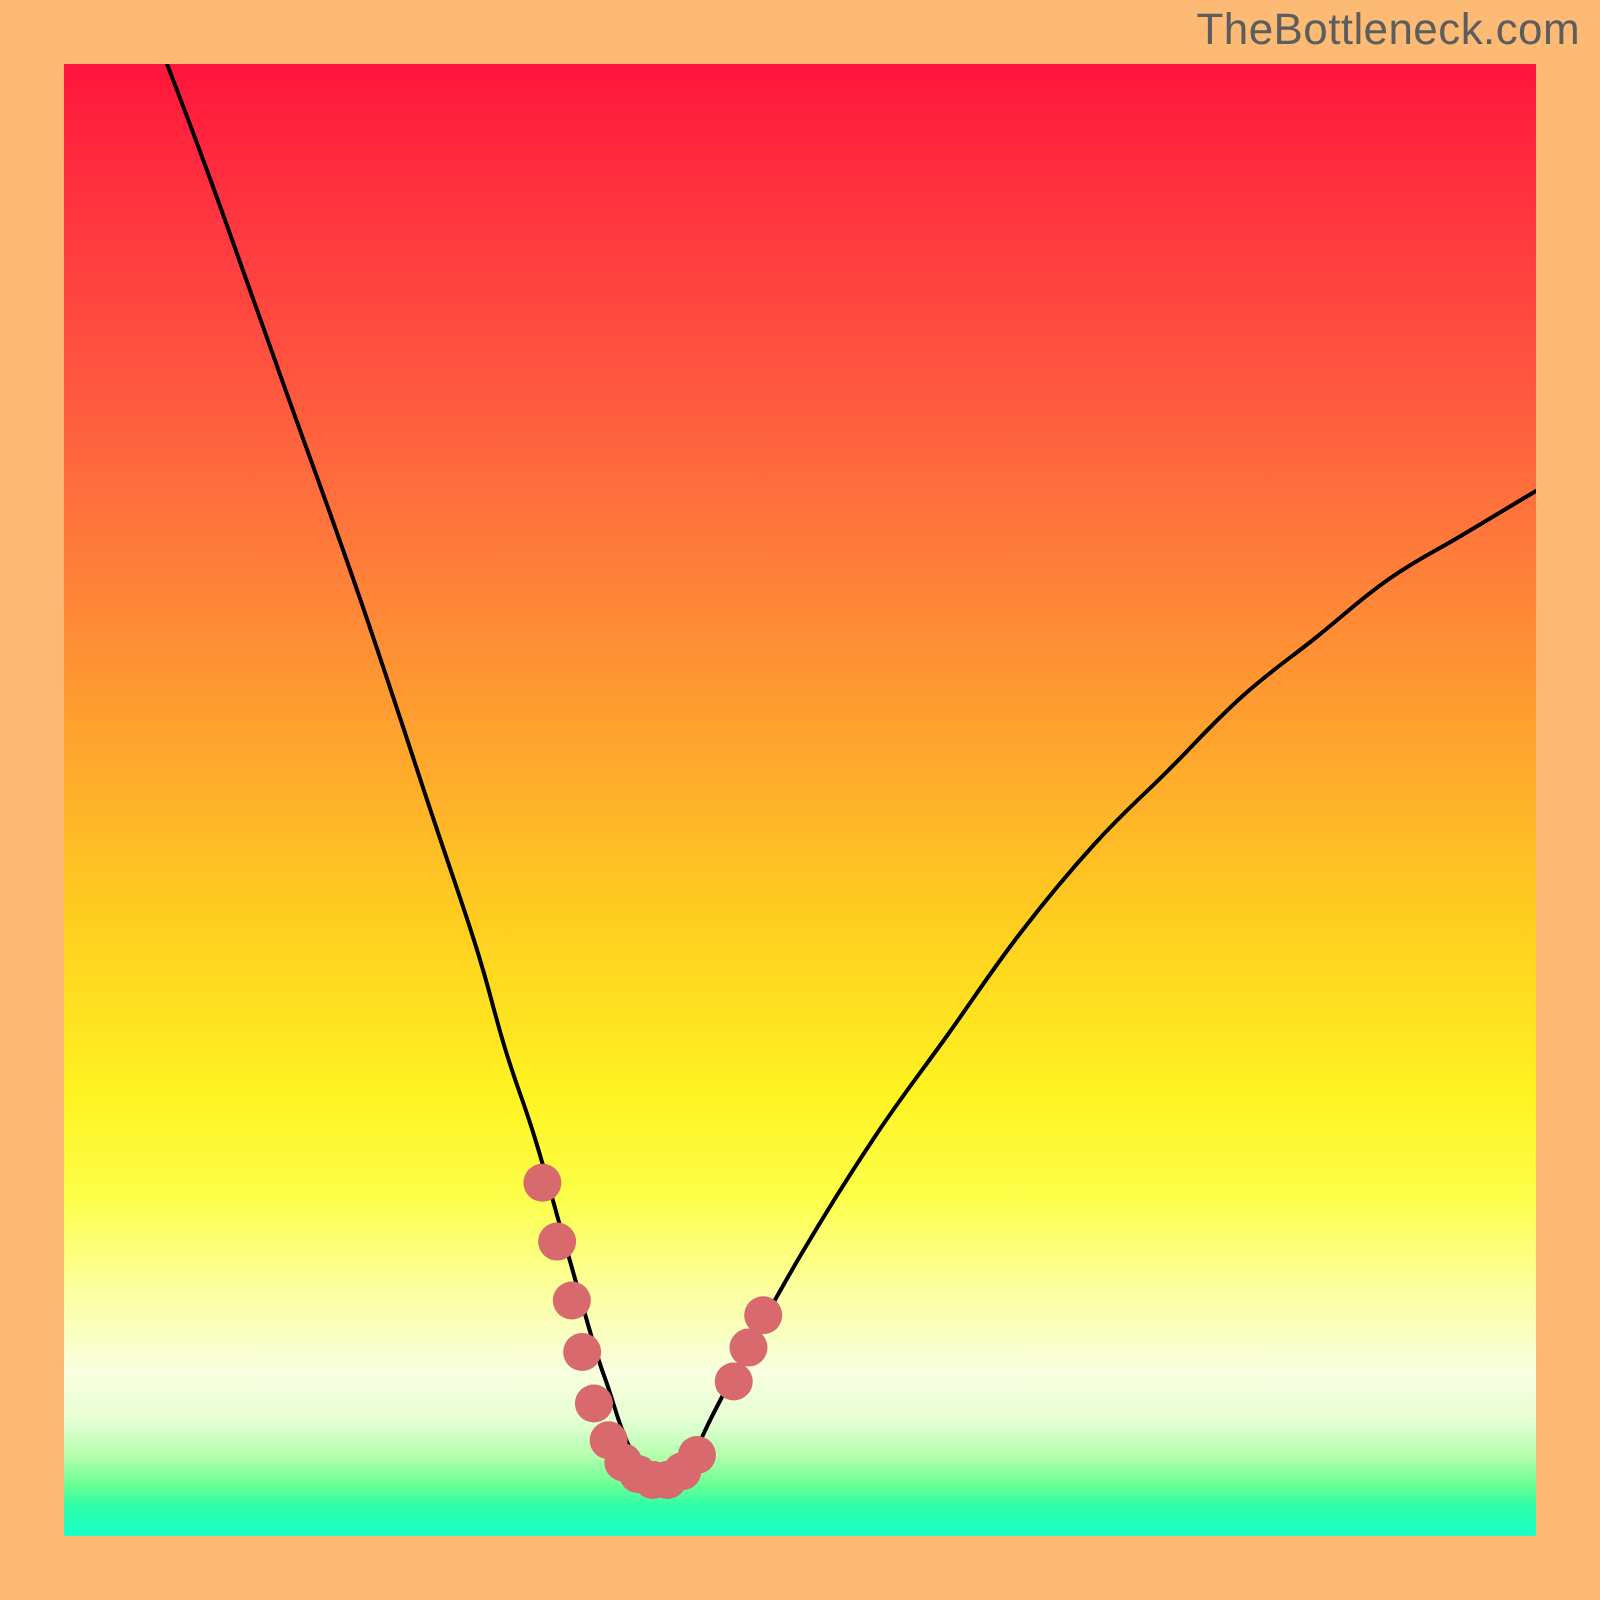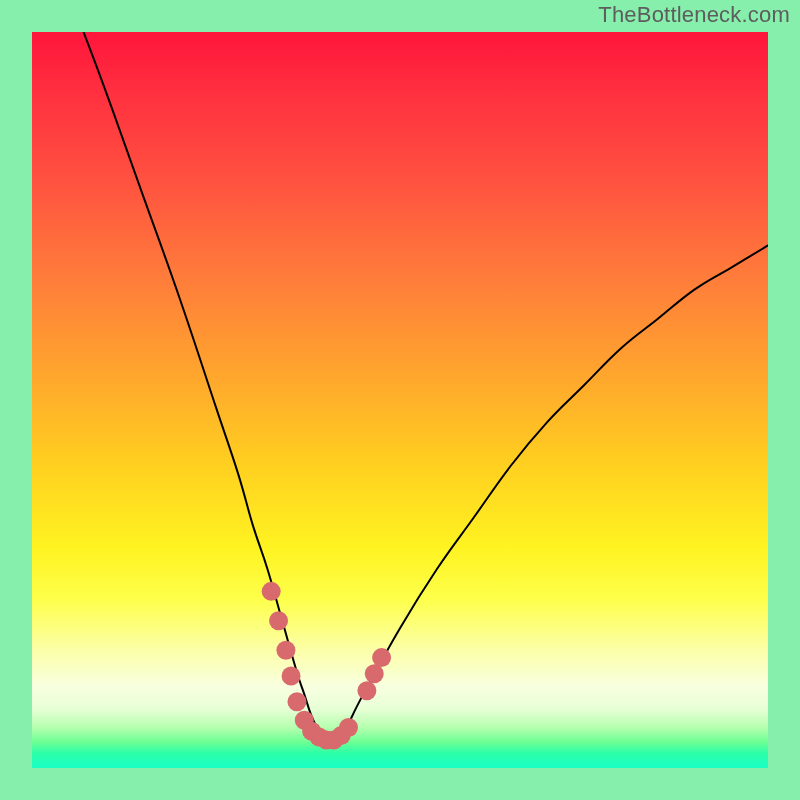--- a/index.html
+++ b/index.html
@@ -10,21 +10,21 @@
     background: #000;
     overflow: hidden;
     font-family: Arial, Helvetica, sans-serif;
   }
   .frame {
     position: absolute;
     top: 0;
     left: 0;
     width: 800px;
     height: 800px;
-    background: #86efac;
+    background: #fdba74;
   }
   .plot-area {
     position: absolute;
     top: 32px;
     left: 32px;
     width: 736px;
     height: 736px;
     overflow: hidden;
   }
   .gradient-bg {

